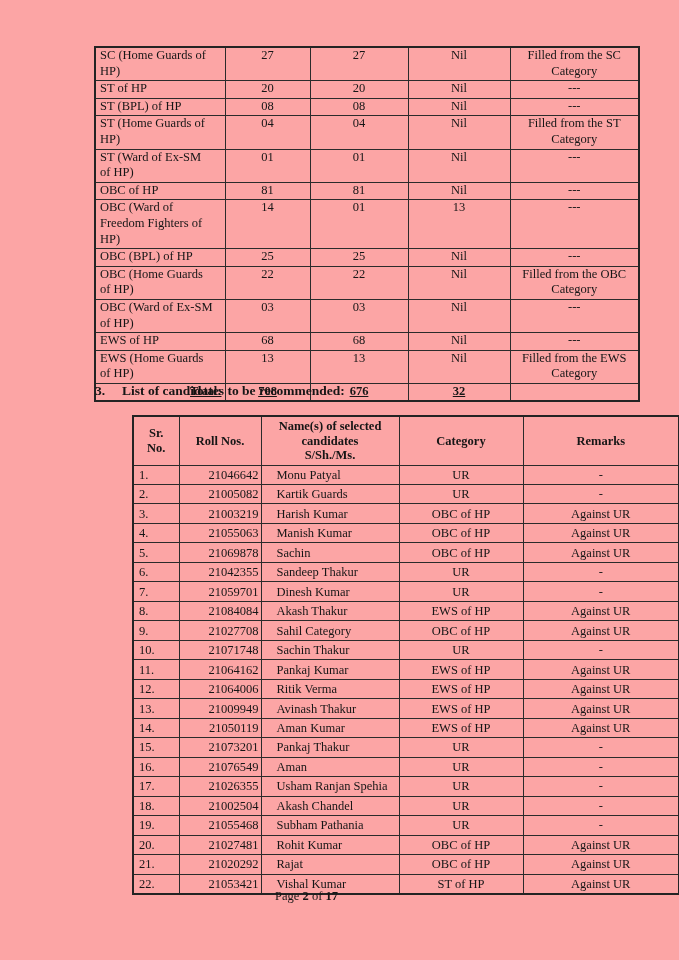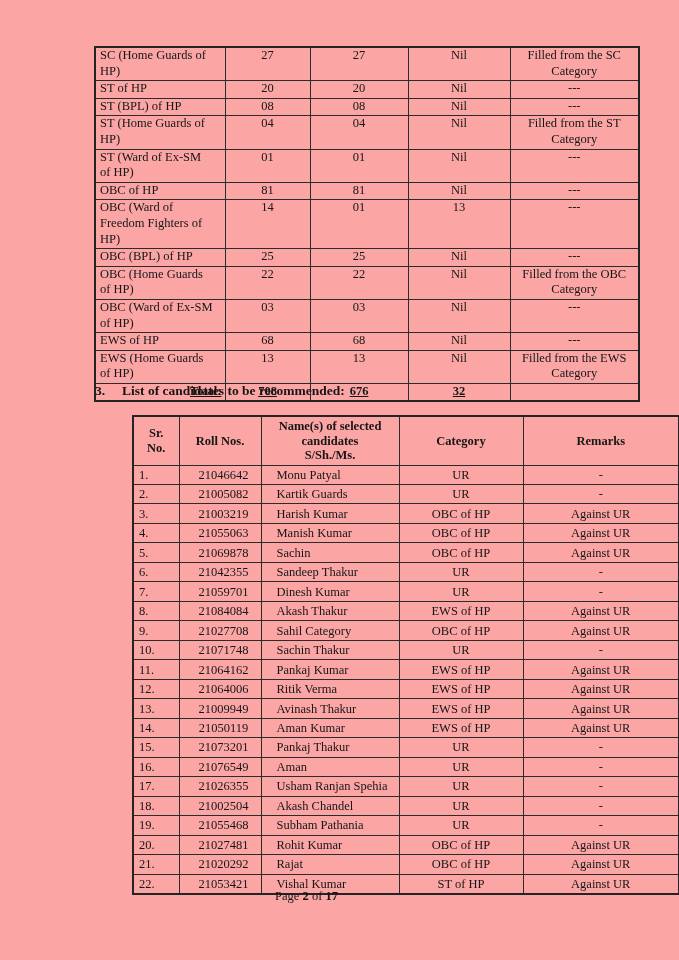--- a/index.html
+++ b/index.html
@@ -54,21 +54,21 @@
     border: 2px solid #242424;
     font-size: 12.5px; line-height: 14.5px; margin-left: 40px;
   }
   #cand-table th {
     font-weight: bold; text-align: center;
     vertical-align: middle;
     padding: 2px 2px;
   }
   #cand-table td { padding: 2.2px 2px 1.8px 2px; vertical-align: middle; }
   #cand-table td.sr   { text-align: left; padding-left: 5px; }
-  #cand-table td.roll { text-align: center; padding-left: 9px; }
+  #cand-table td.roll { text-align: right; padding-left: 9px; }
   #cand-table td.name { text-align: left; padding-left: 15px; }
   #cand-table td.catc { text-align: center; }
   #cand-table td.remc { text-align: center; }
 
   
   .footer {
     position: absolute; left: 0; top: 889px; width: 613px;
     text-align: center; font-size: 12.5px;
   }
   .footer b { font-weight: bold; }

